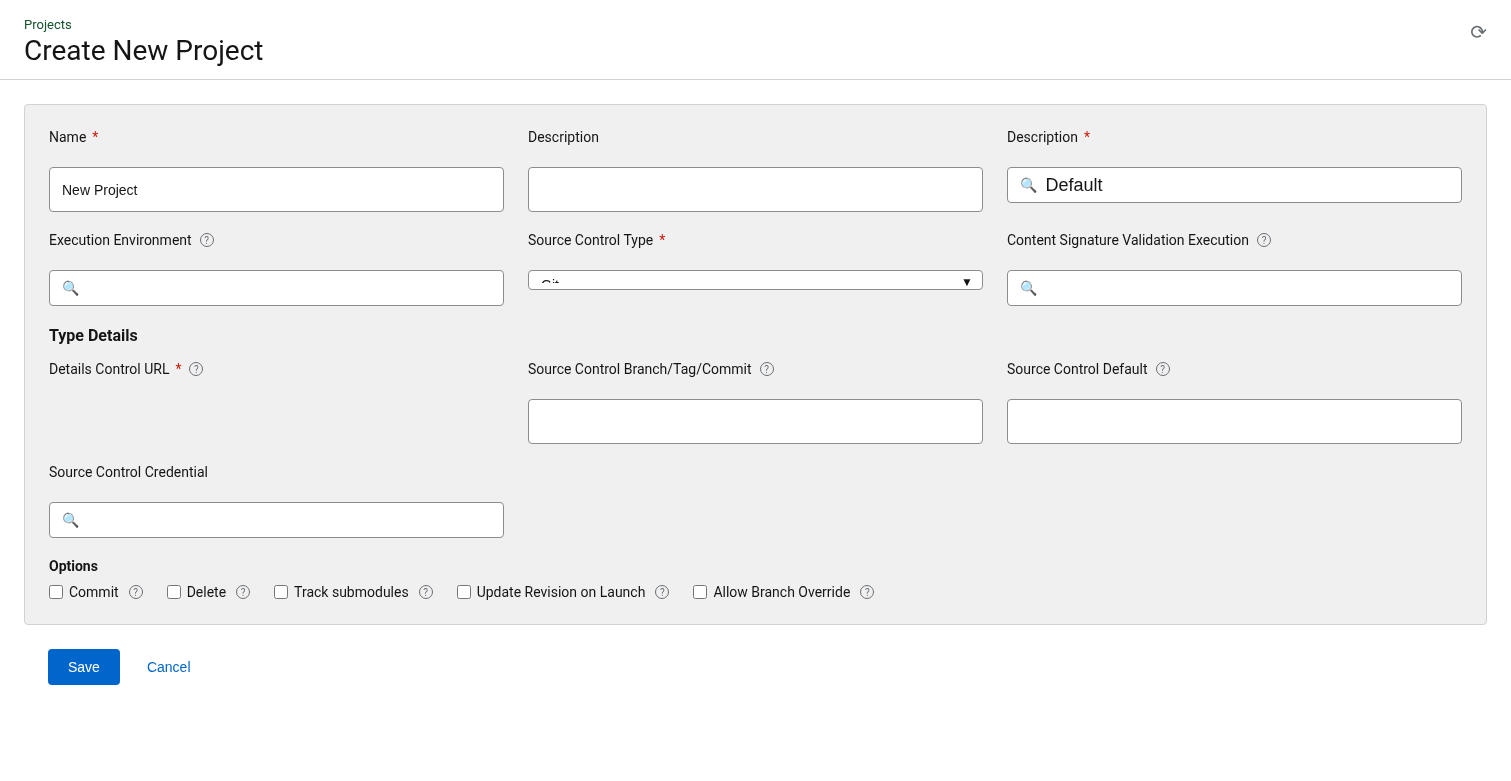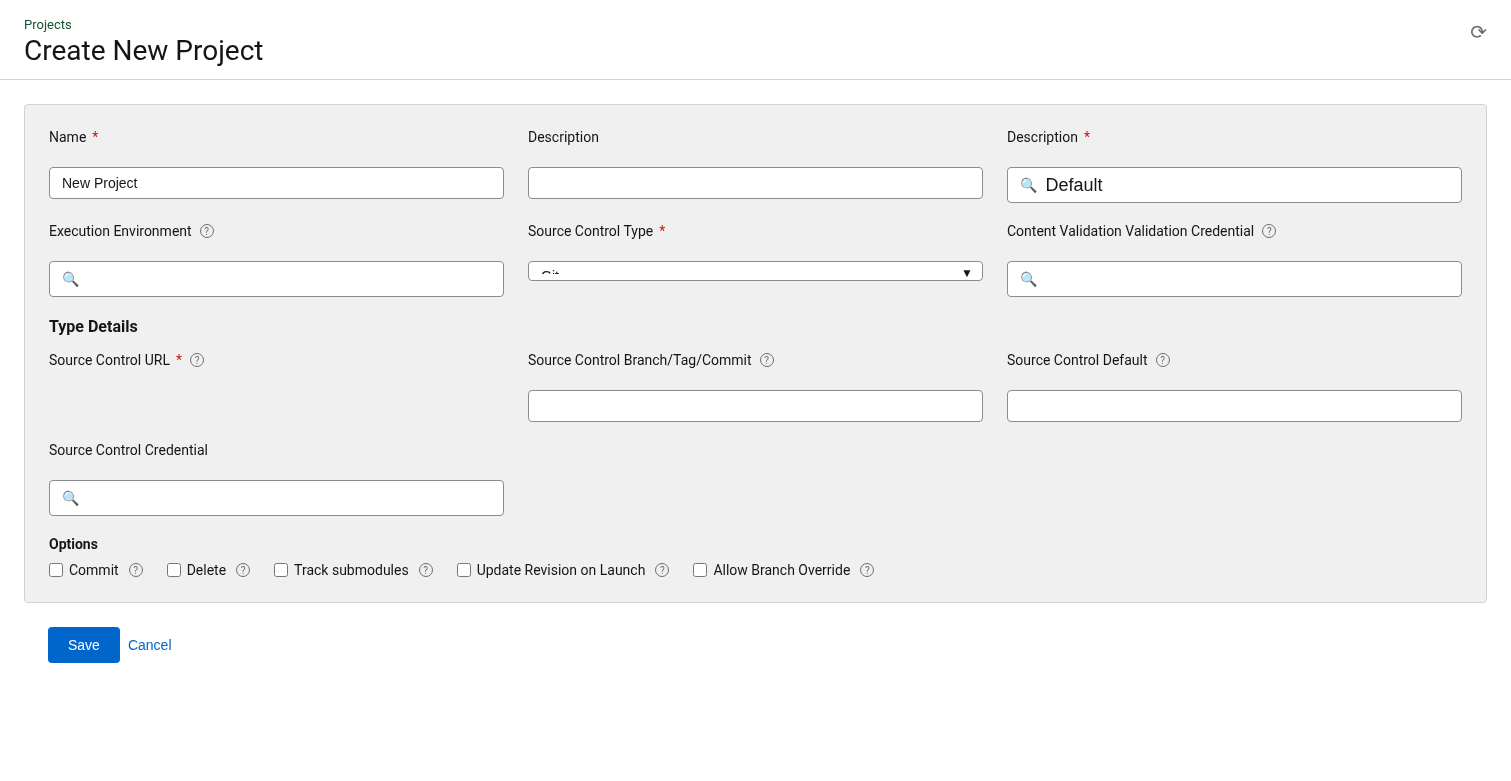--- a/index.html
+++ b/index.html
@@ -86,21 +86,21 @@
       cursor: help;
       margin-left: 4px;
     }
     .form-input {
       background: #fff;
       border: 1px solid #8a8d90;
       border-radius: 4px;
       padding: 6px 12px;
       font-size: 14px;
       color: #151515;
-      height: 32px;
+      height: 45px;
       width: 100%;
       outline: none;
     }
     .input-with-search {
       display: flex;
       align-items: center;
       background: #fff;
       border: 1px solid #8a8d90;
       border-radius: 4px;
       height: 36px;
@@ -178,21 +178,21 @@
       accent-color: #0066cc;
     }
     .checkbox-label {
       font-size: 14px;
       color: #151515;
       cursor: pointer;
     }
     .footer-actions {
       padding: 24px 24px;
       display: flex;
-      gap: 4px;
+      gap: 23px;
       align-items: center;
     }
     .btn-save {
       background: #0066cc;
       color: #fff;
       border: none;
       border-radius: 4px;
       padding: 8px 20px;
       font-size: 14px;
       font-weight: 400;
@@ -265,37 +265,37 @@
             <option value="git">Git</option>
             <option value="manual">Manual</option>
             <option value="svn">Subversion</option>
             <option value="insights">Red Hat Insights</option>
           </select>
           <span class="select-arrow">▼</span>
         </div>
       </div>
       <div class="form-group">
         <label class="form-label">
-          <span>Content Validation Validation Credential</span>
+          <span>Content Signature Validation Execution</span>
           <span class="help-icon">?</span>
         </label>
         <div class="input-with-search">
           <span class="search-icon-inline">🔍</span>
           <input type="text" value="" style="">
         </div>
       </div>
     </div>
 
     <div>
       <h2 class="section-title">Type Details</h2>
 
       <div class="form-row">
         <div class="form-group">
           <label class="form-label">
-            <span>Source Control URL</span>
+            <span>Details Control URL</span>
             <span class="required-star">*</span>
             <span class="help-icon">?</span>
           </label>
         </div>
         <div class="form-group">
           <label class="form-label">
             <span>Source Control Branch/Tag/Commit</span>
             <span class="help-icon">?</span>
           </label>
           <input class="form-input" type="text" value="" style="">

